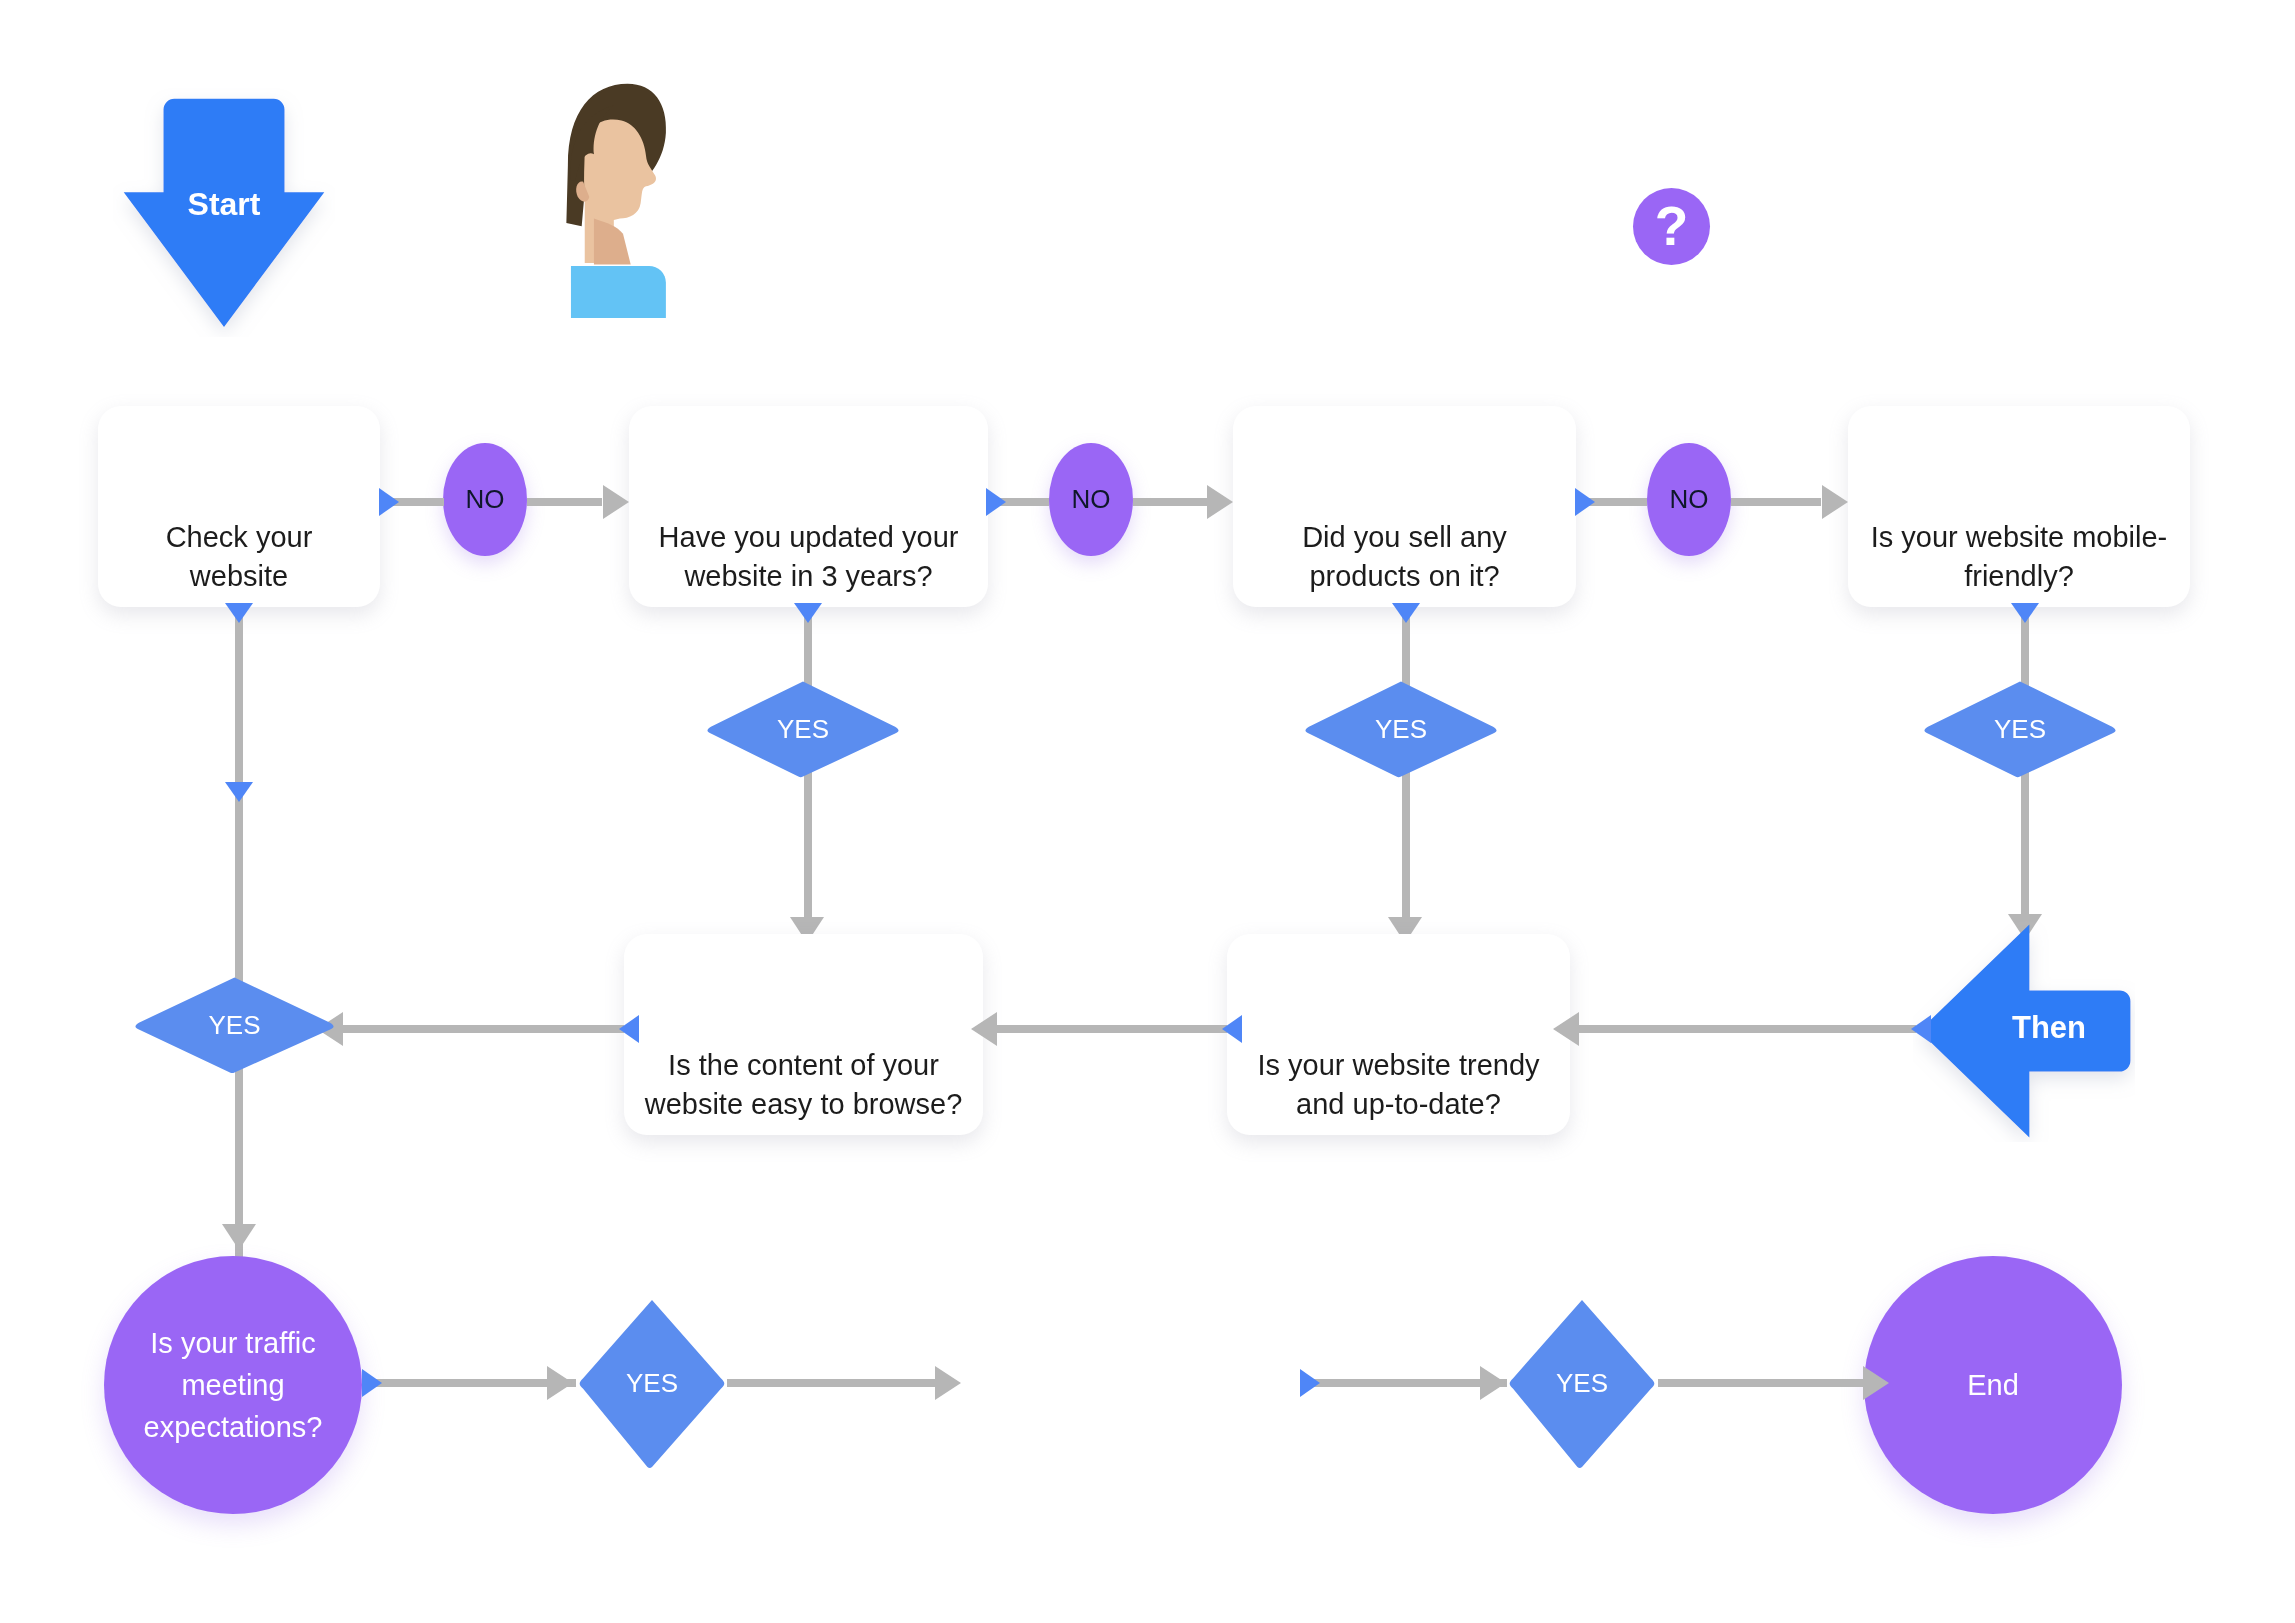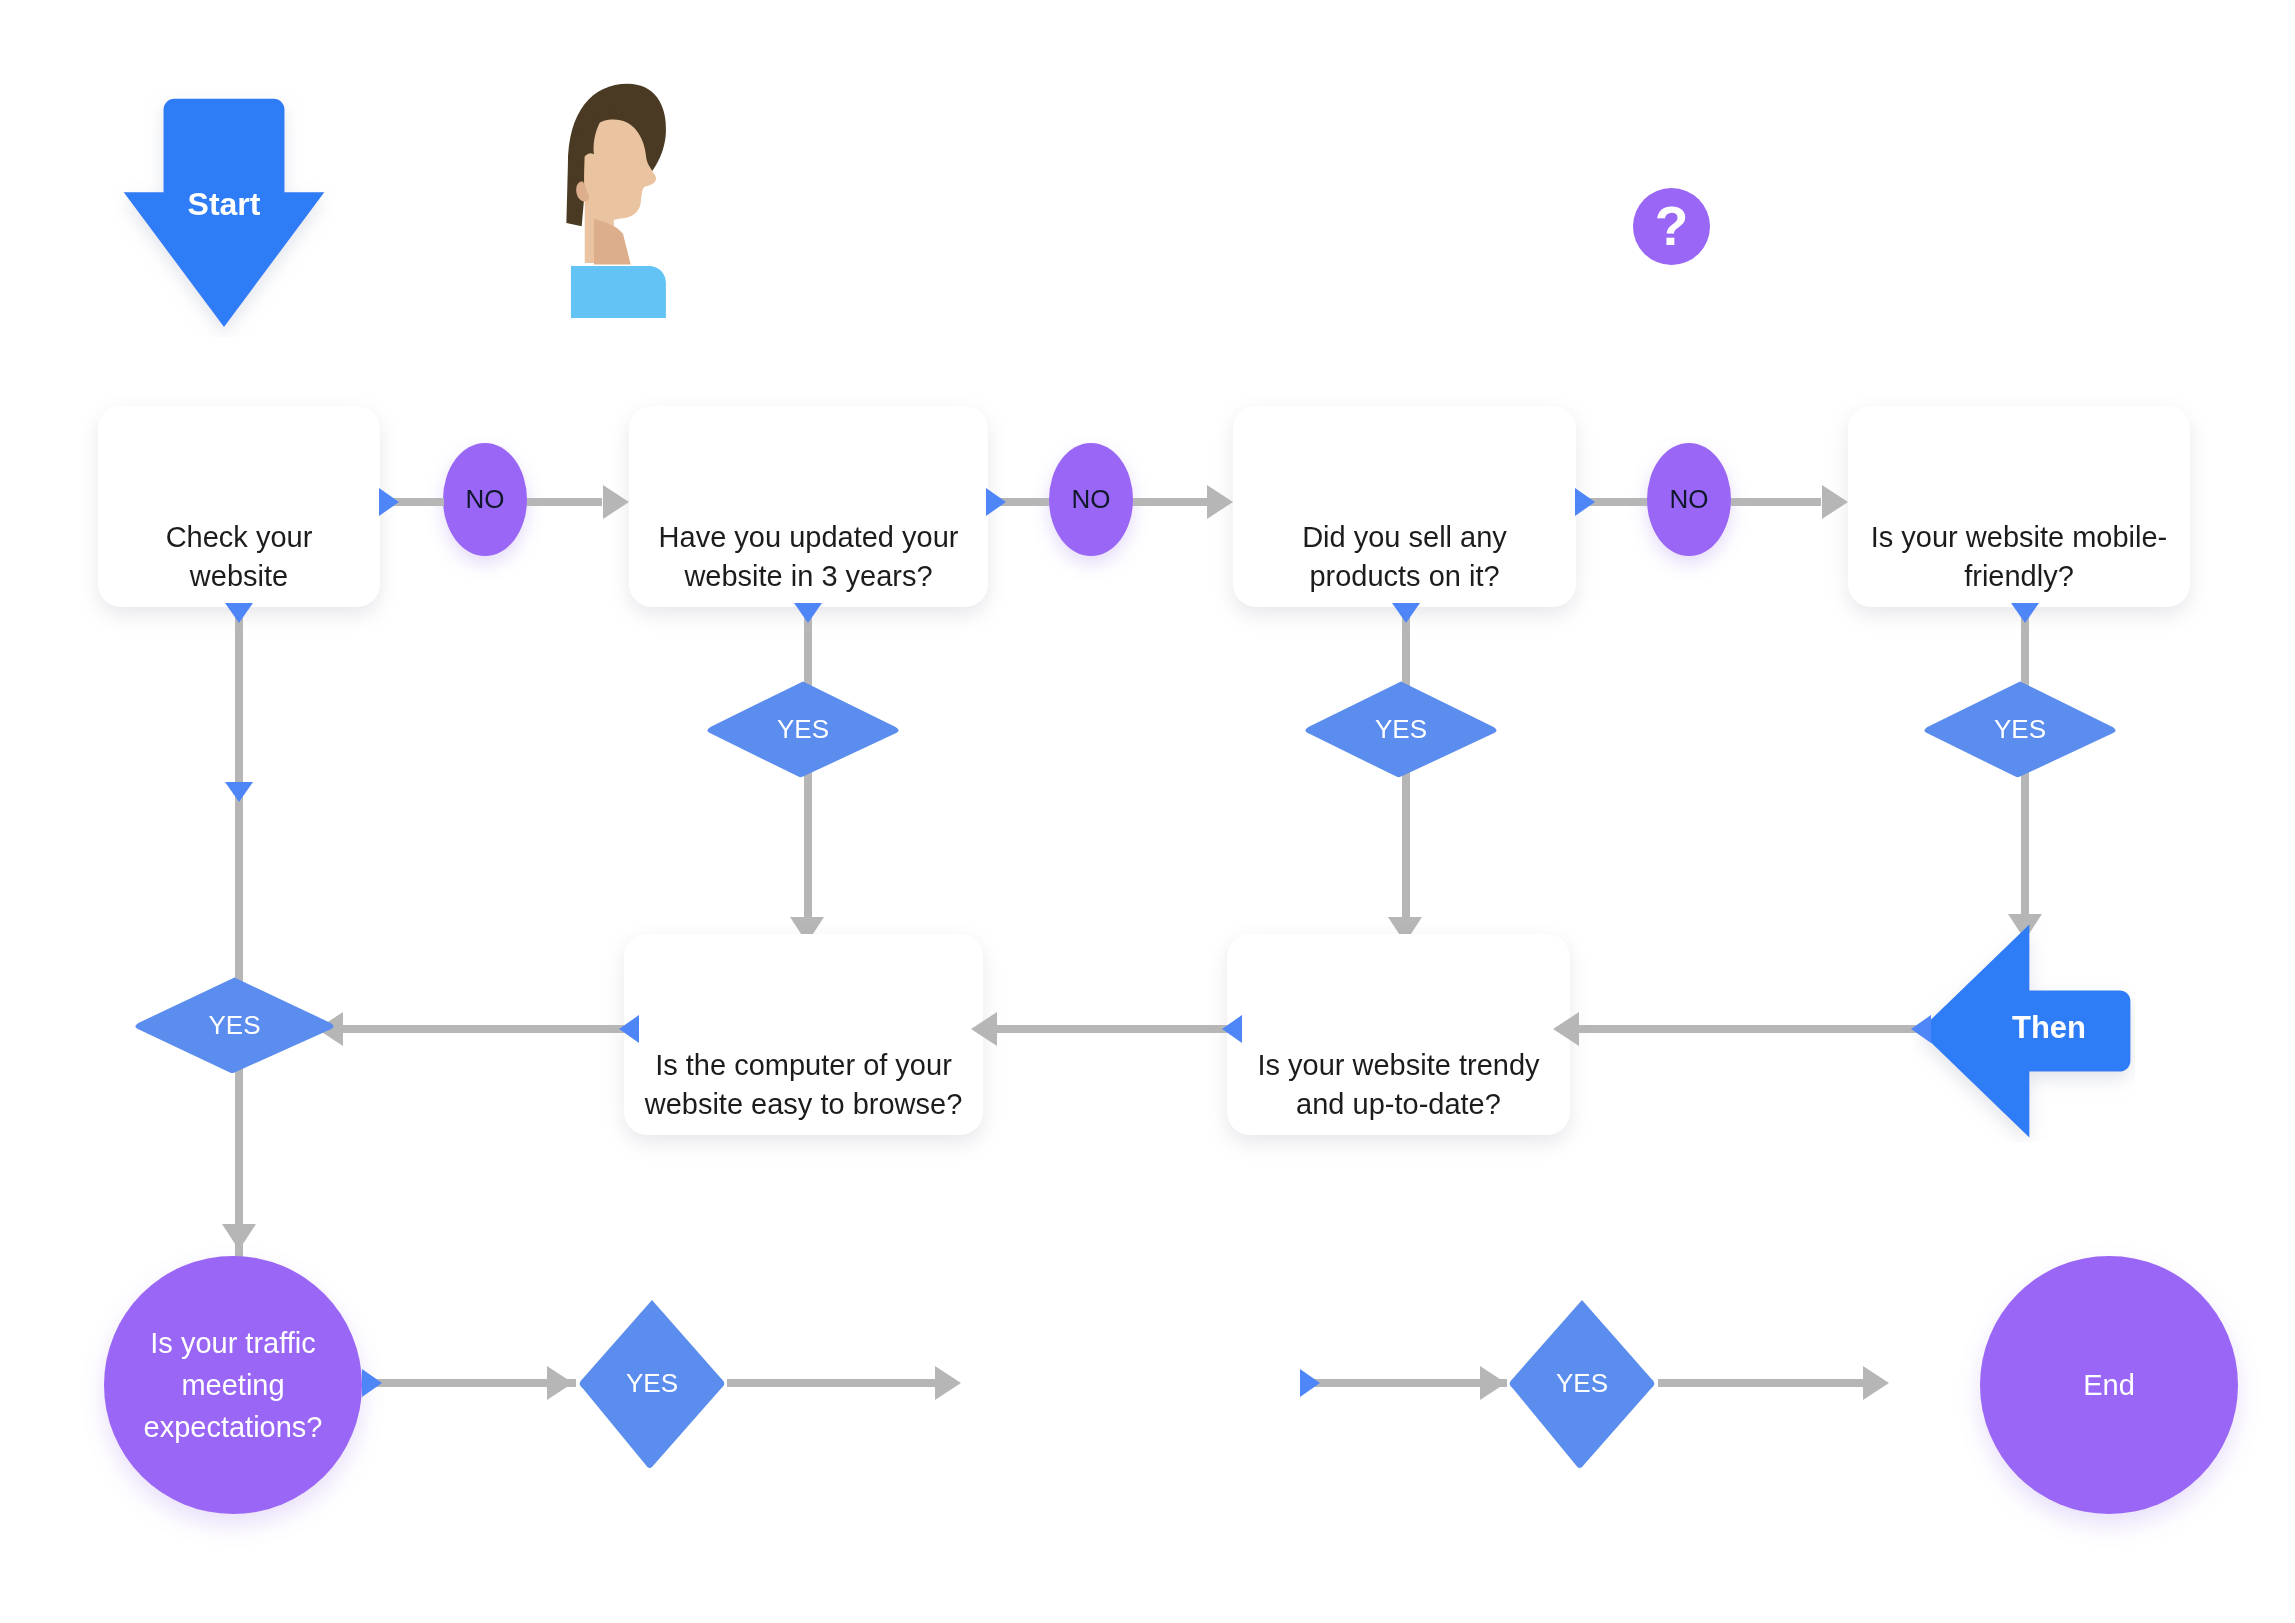--- a/index.html
+++ b/index.html
@@ -284,21 +284,21 @@
   </div>
 
   <div class="yes-diamond" style="left:1921px; top:679px; width:198px; height:100px;">
     <svg class="abs" style="left:0;top:0;" width="198" height="100" viewBox="0 0 258 130">
       <path d="M129 3 L249 62 C255 66 255 68 249 71 L129 127 C127 128 125 128 123 127 L9 71 C3 68 3 66 9 62 Z" fill="#5b8def"></path>
     </svg>
     <span class="dlabel">YES</span>
   </div>
 
   <div class="node-box" style="left:624px; top:934px; width:359px; height:201px;">
-    <span>Is the computer of your website easy to browse?</span>
+    <span>Is the content of your website easy to browse?</span>
   </div>
 
   <div class="node-box" style="left:1227px; top:934px; width:343px; height:201px;">
     <span>Is your website trendy and up-to-date?</span>
   </div>
 
   <div class="then-arrow">
     <svg width="222" height="222" viewBox="0 0 290 290">
       <defs>
         <filter id="shadowB" x="-35%" y="-35%" width="175%" height="175%">
@@ -327,21 +327,21 @@
       <path d="M134 3 L259 62 C265 66 265 68 259 71 L134 127 C132 128 130 128 128 127 L9 71 C3 68 3 66 9 62 Z" fill="#5b8def"></path>
     </svg>
     <span class="dlabel">YES</span>
   </div>
 
   <div class="purple-oval" style="left:104px; top:1256px; width:258px; height:258px;">
     <span>Is your traffic meeting expectations?</span>
   </div>
 
 
-  <div class="purple-oval" style="left:1980px; top:1256px; width:258px; height:258px;">
+  <div class="purple-oval" style="left:1864px; top:1256px; width:258px; height:258px;">
     <span>End</span>
   </div>
 
   <div class="yes-diamond" style="left:577px; top:1297px; width:150px; height:173px;">
     <svg class="abs" style="left:0;top:0;" width="150" height="173" viewBox="0 0 196 226">
       <path d="M98 4 L188 106 C194 112 194 114 188 120 L98 222 C96 224 94 224 92 222 L8 120 C2 114 2 112 8 106 Z" fill="#5b8def"></path>
     </svg>
     <span class="dlabel">YES</span>
   </div>
 

